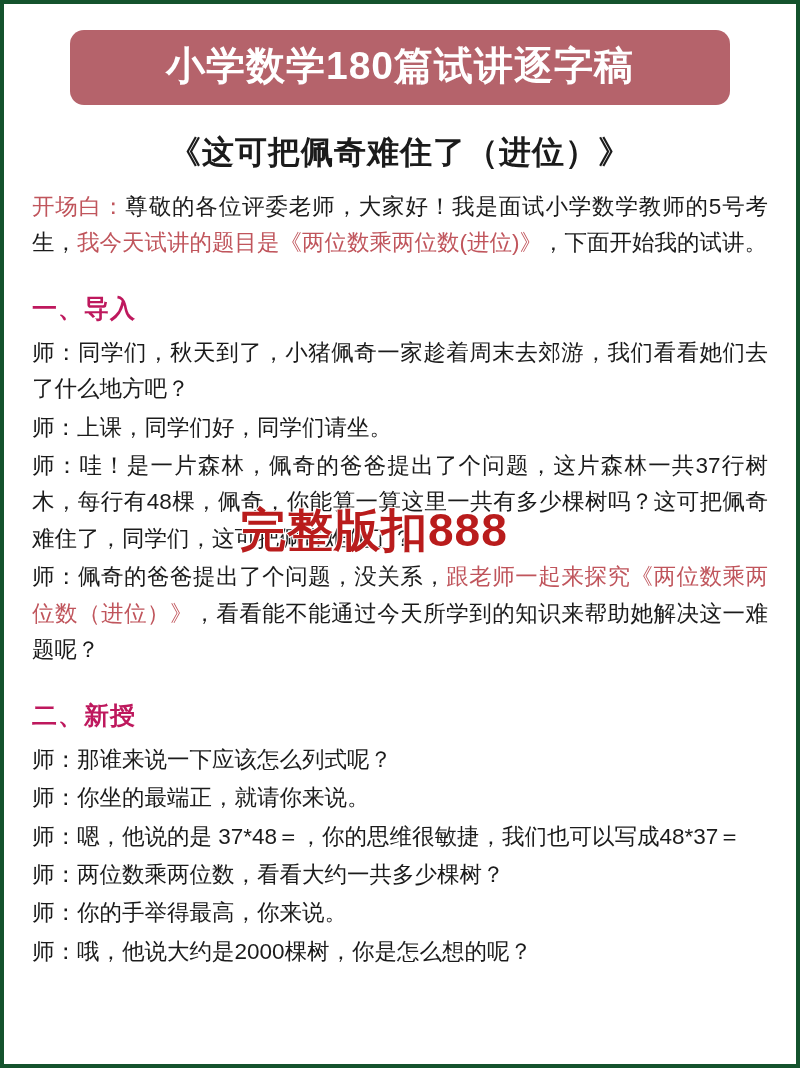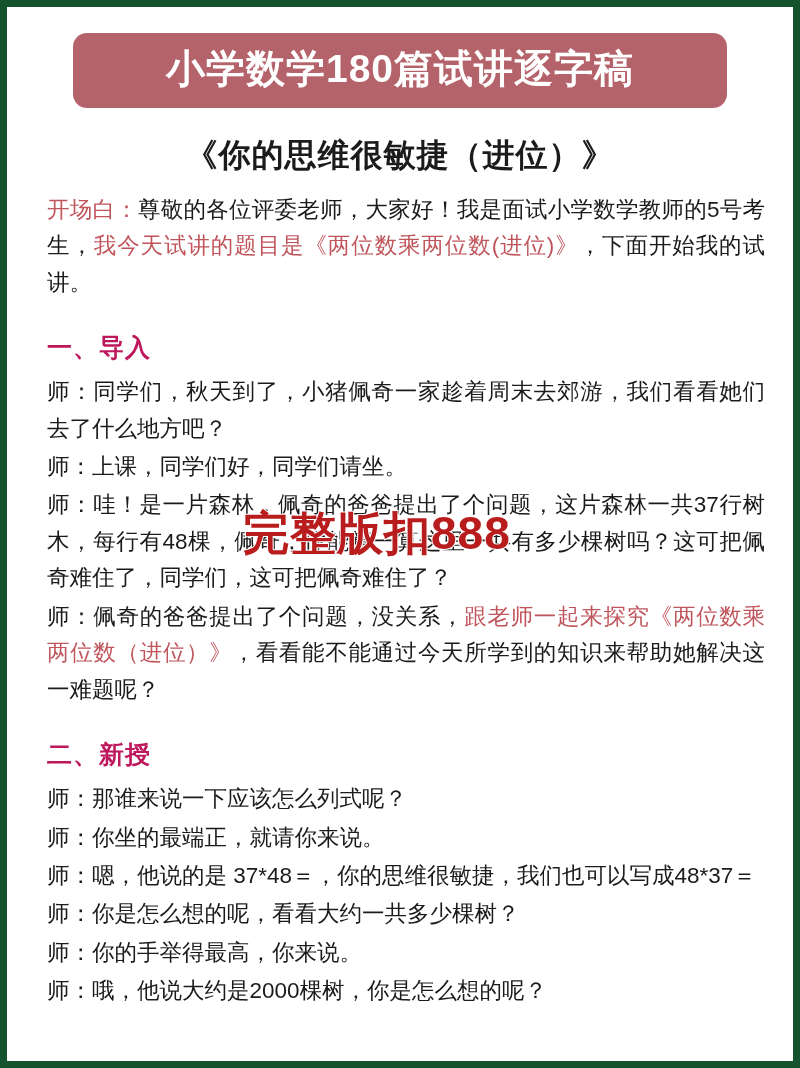--- a/index.html
+++ b/index.html
@@ -11,21 +11,21 @@
     height: 1068px;
     background: #ffffff;
     font-family: "Liberation Sans", sans-serif;
     overflow: hidden;
   }
   .page {
     position: relative;
     width: 800px;
     height: 1068px;
     box-sizing: border-box;
-    border: 7px solid #14532d;
+    border: 4px solid #14532d;
     background: #ffffff;
     padding: 26px 28px 0 28px;
   }
   .title-banner {
     background: #b5636b;
     border-radius: 14px;
     margin: 0 38px 0 38px;
     padding: 14px 10px 16px 10px;
     text-align: center;
   }
@@ -72,33 +72,32 @@
     font-size: 46px;
     font-weight: bold;
     color: #b91c1c;
     letter-spacing: 1px;
     -webkit-text-stroke: 2px #ffffff;
     paint-order: stroke fill;
     white-space: nowrap;
   }
   .content {
     position: relative;
-    margin-left: 12px;
   }
 </style>
 </head>
 <body>
 
 <div class="page">
 
   <div class="title-banner">
     <div class="banner-text">小学数学180篇试讲逐字稿</div>
   </div>
 
-  <div class="subtitle">《你的思维很敏捷（进位）》</div>
+  <div class="subtitle">《这可把佩奇难住了（进位）》</div>
 
   <div class="content">
 
     <p class="para">
       <span class="hl">开场白：</span><span>尊敬的各位评委老师，大家好！我是面试小学数学教师的5号考生，</span><span class="hl">我今天试讲的题目是《两位数乘两位数(进位)》</span><span>，下面开始我的试讲。</span>
     </p>
 
     <div class="section-head">一、导入</div>
     <div class="lines">
       <p class="para">师：同学们，秋天到了，小猪佩奇一家趁着周末去郊游，我们看看她们去了什么地方吧？</p>
@@ -107,21 +106,21 @@
       <p class="para">
         <span>师：佩奇的爸爸提出了个问题，没关系，</span><span class="hl">跟老师一起来探究《两位数乘两位数（进位）》</span><span>，看看能不能通过今天所学到的知识来帮助她解决这一难题呢？</span>
       </p>
     </div>
 
     <div class="section-head">二、新授</div>
     <div class="lines">
       <p class="para">师：那谁来说一下应该怎么列式呢？</p>
       <p class="para">师：你坐的最端正，就请你来说。</p>
       <p class="para">师：嗯，他说的是 37*48＝，你的思维很敏捷，我们也可以写成48*37＝</p>
-      <p class="para">师：你是怎么想的呢，看看大约一共多少棵树？</p>
+      <p class="para">师：两位数乘两位数，看看大约一共多少棵树？</p>
       <p class="para">师：你的手举得最高，你来说。</p>
       <p class="para">师：哦，他说大约是2000棵树，你是怎么想的呢？</p>
     </div>
 
   </div>
 
   <div class="watermark">完整版扣888</div>
 
 </div>
 

